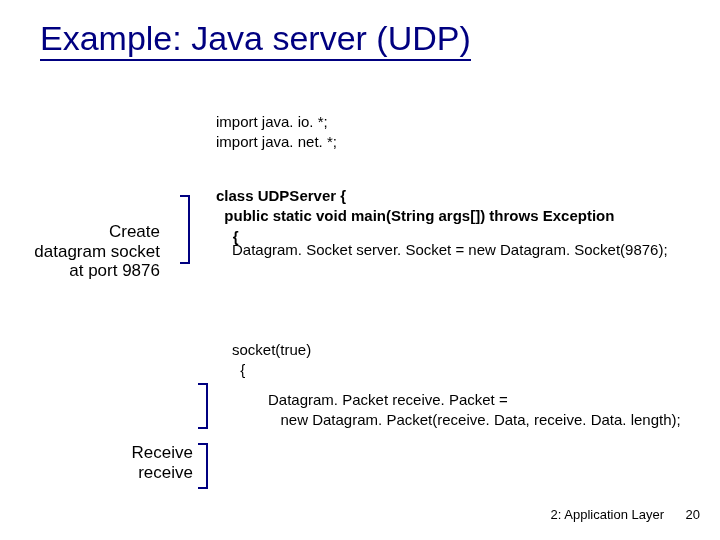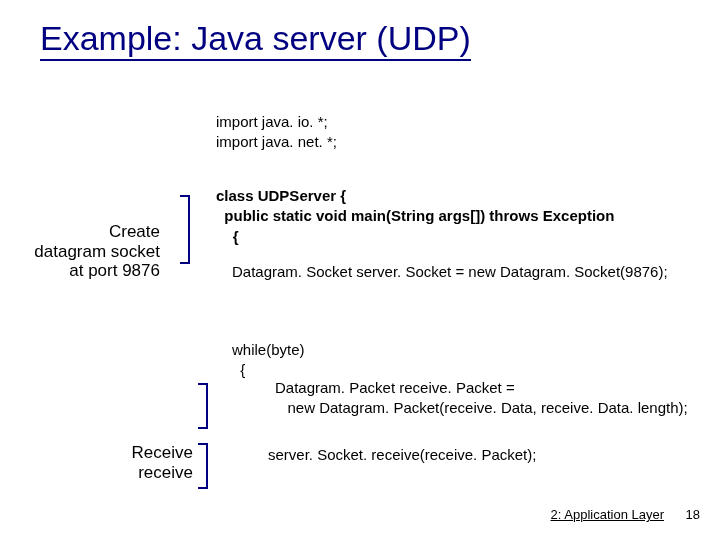--- a/index.html
+++ b/index.html
@@ -43,35 +43,34 @@
   .anno {
     font-family: "Comic Sans MS", "Comic Sans", cursive, sans-serif;
     font-size: 17px;
     color: #000;
     text-align: right;
     line-height: 1.15;
     white-space: pre;
   }
   .anno1 { position: absolute; right: 560px; top: 195px; margin-top: 27px; }
   .block-classhead { position: absolute; left: 216px; top: 186px; font-weight: bold; }
-  .block-datagram { position: absolute; left: 232px; top: 240px; margin-top: 22px; }
+  .block-datagram { position: absolute; left: 232px; top: 240px; }
   .block-bytearr  { position: absolute; left: 232px; top: 280px; }
   .block-while    { position: absolute; left: 232px; top: 340px; }
   .anno2 { position: absolute; right: 527px; top: 383px; }
-  .block-packet { position: absolute; left: 268px; top: 378px; margin-left: 7px; }
+  .block-packet { position: absolute; left: 268px; top: 390px; }
   .anno3 { position: absolute; right: 527px; top: 443px; }
   .block-recv { position: absolute; left: 268px; top: 445px; }
   .footer-chap {
     position: absolute;
     right: 56px;
     bottom: 18px;
     font-family: "Comic Sans MS", "Comic Sans", cursive, sans-serif;
     font-size: 13px;
     color: #000;
-    text-decoration: underline;
   }
   .footer-num {
     position: absolute;
     right: 20px;
     bottom: 18px;
     font-family: Arial, Helvetica, sans-serif;
     font-size: 13px;
     color: #000;
   }
   .bracket {
@@ -97,27 +96,26 @@
 
   <div class="anno anno1">Create
 datagram socket
 at port 9876</div>
   <div class="bracket br1"></div>
 
   <div class="code block-classhead">class UDPServer {
   public static void main(String args[]) throws Exception
     {</div>
   <div class="code block-datagram">Datagram. Socket server. Socket = new Datagram. Socket(9876);</div>
-  <div class="code block-while">while(byte)
+  <div class="code block-while">socket(true)
   {</div>
 
   <div class="bracket br2"></div>
   <div class="code block-packet">Datagram. Packet receive. Packet =
    new Datagram. Packet(receive. Data, receive. Data. length);</div>
 
   <div class="anno anno3">Receive
 receive</div>
   <div class="bracket br3"></div>
-  <div class="code block-recv">server. Socket. receive(receive. Packet);</div>
 
   <div class="footer-chap">2: Application Layer</div>
-  <div class="footer-num">18</div>
+  <div class="footer-num">20</div>
 </div>
 
 </body></html>

